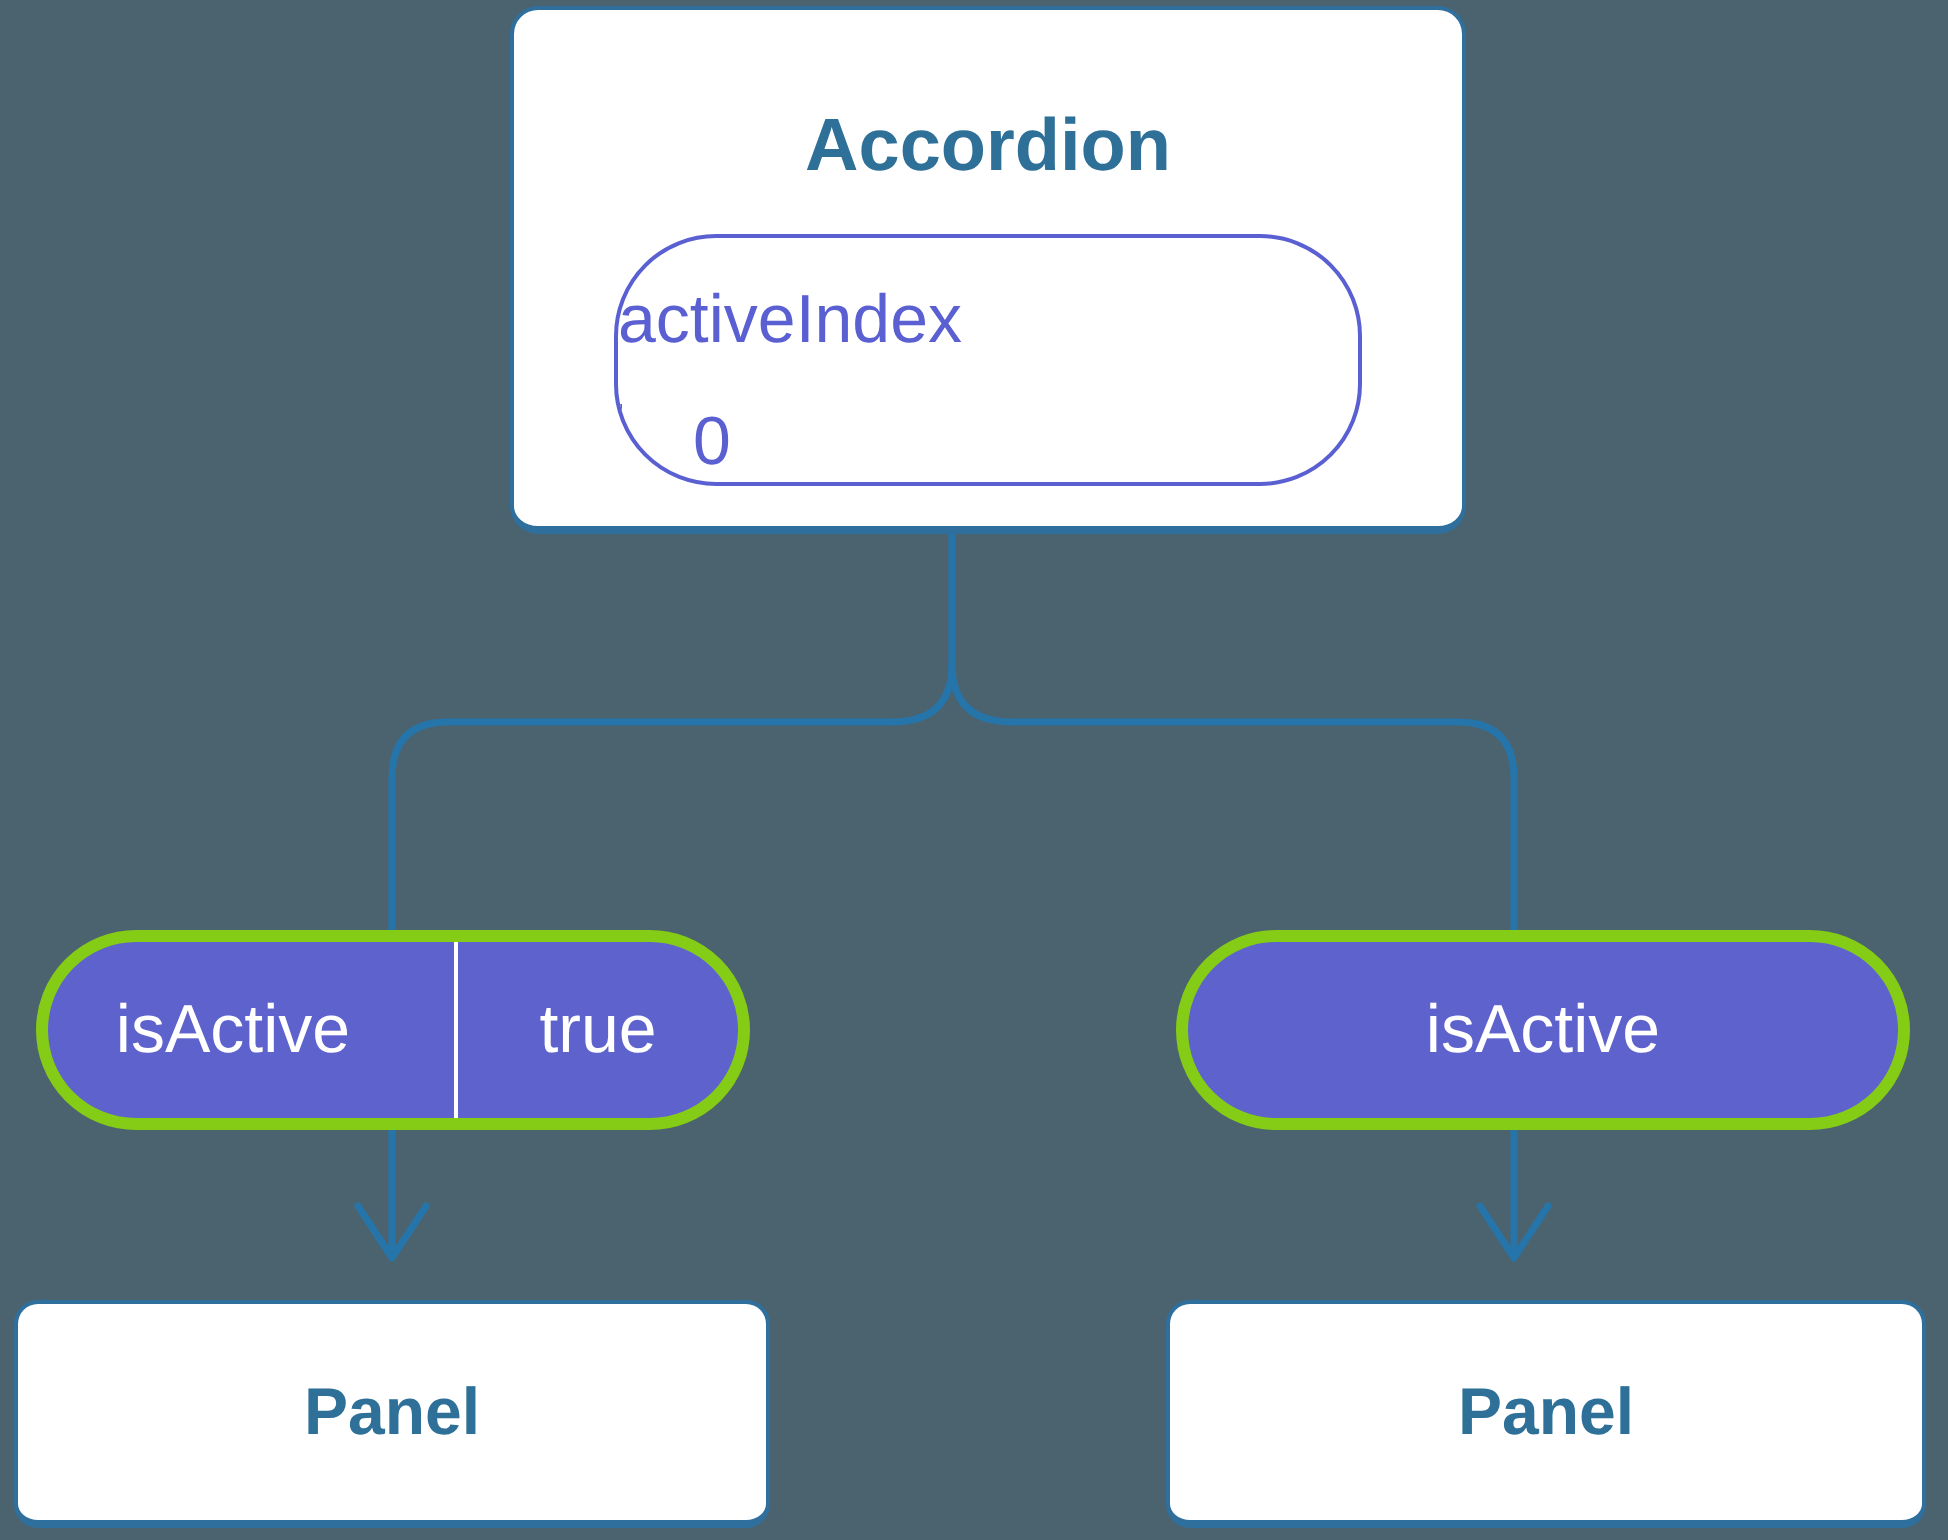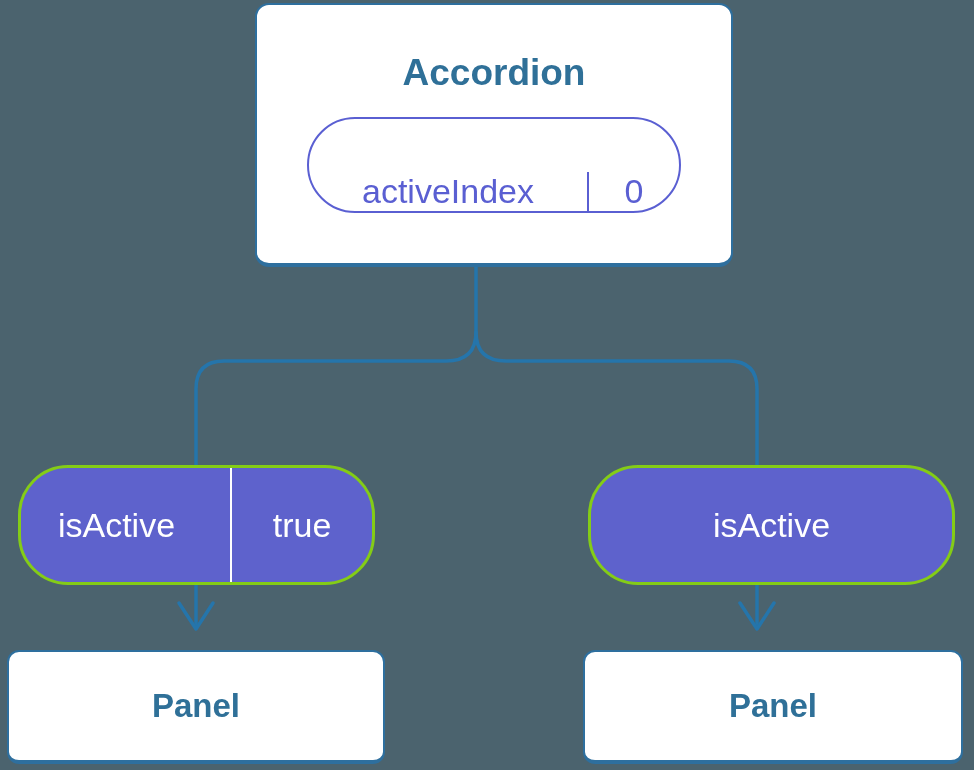--- a/index.html
+++ b/index.html
@@ -54,47 +54,48 @@
     text-align: center;
     font-size: 37px;
     line-height: 48px;
     font-weight: 600;
     color: var(--heading-text);
   }
   .state-pill {
     position: absolute;
     left: 50%; top: 112px;
     transform: translateX(-50%);
-    width: 374px; height: 96px;
+    width: 374px; height: 126px;
     border: 2px solid var(--state-pill-accent);
     border-radius: 51px;
     background: var(--card-bg);
     display: flex;
-    align-items: flex-end;
+    align-items: flex-start;
     overflow: hidden;
+    flex-direction: column;
   }
   .state-pill .pill-label {
     flex: 1;
     display: flex; align-items: center; justify-content: center;
     font-size: 34px;
     color: var(--state-pill-accent);
   }
   .state-pill .pill-value {
     width: 92px;
     border-left: 2px solid var(--state-pill-accent);
     display: flex; align-items: center; justify-content: center;
     font-size: 34px;
     color: var(--state-pill-accent);
   }
   .prop-pill {
     position: absolute;
     top: 465px;
-    height: 120px;
+    height: 100px;
     background: var(--prop-pill-fill);
-    border: 3px solid #84cc16;
+    border: 6px solid #84cc16;
     border-radius: 50px;
     display: flex;
     align-items: stretch;
     overflow: hidden;
     z-index: 2;
     gap: 18px;
   }
   .prop-pill .pill-label {
     flex: 1;
     display: flex; align-items: center; justify-content: center;

